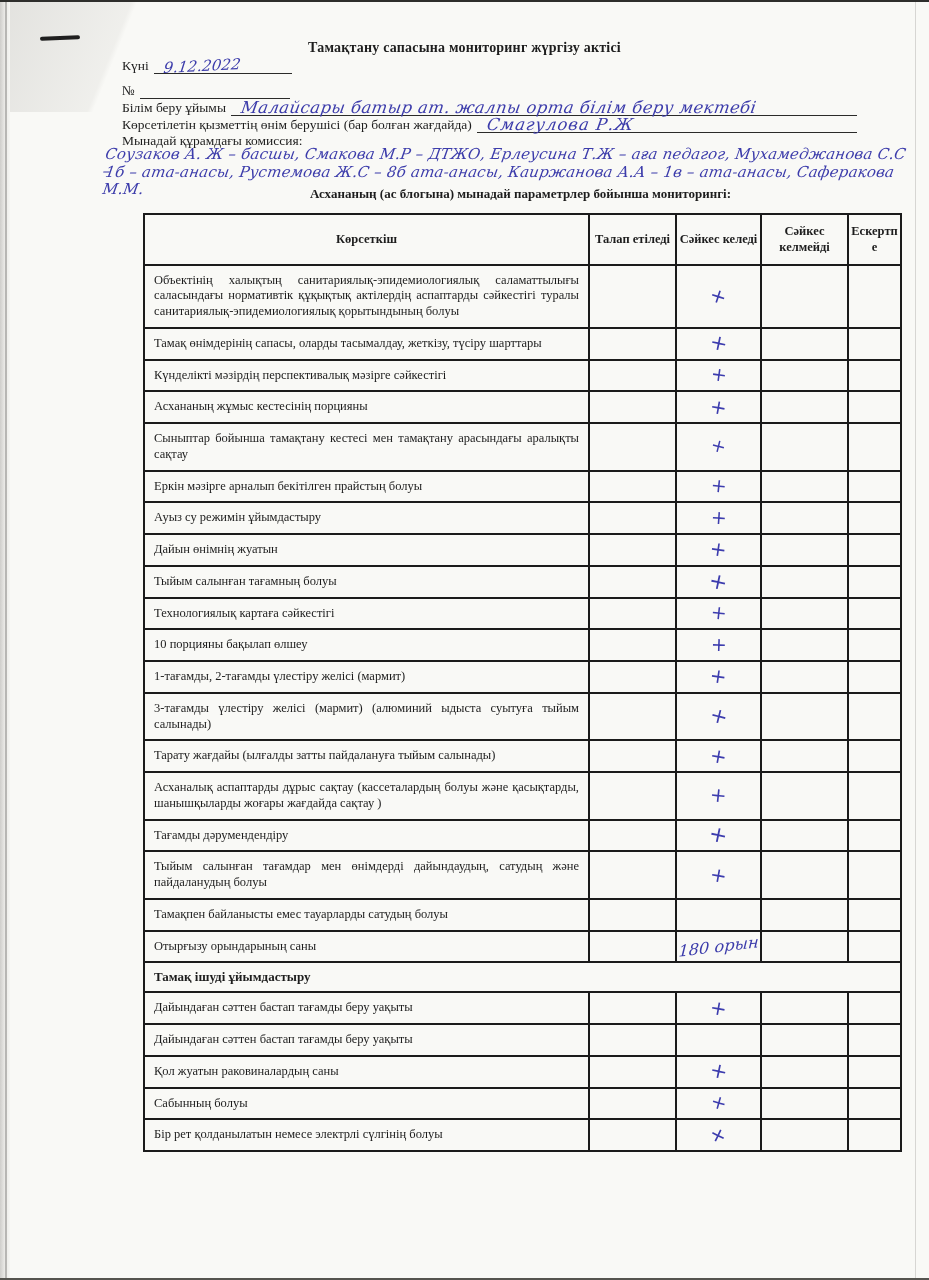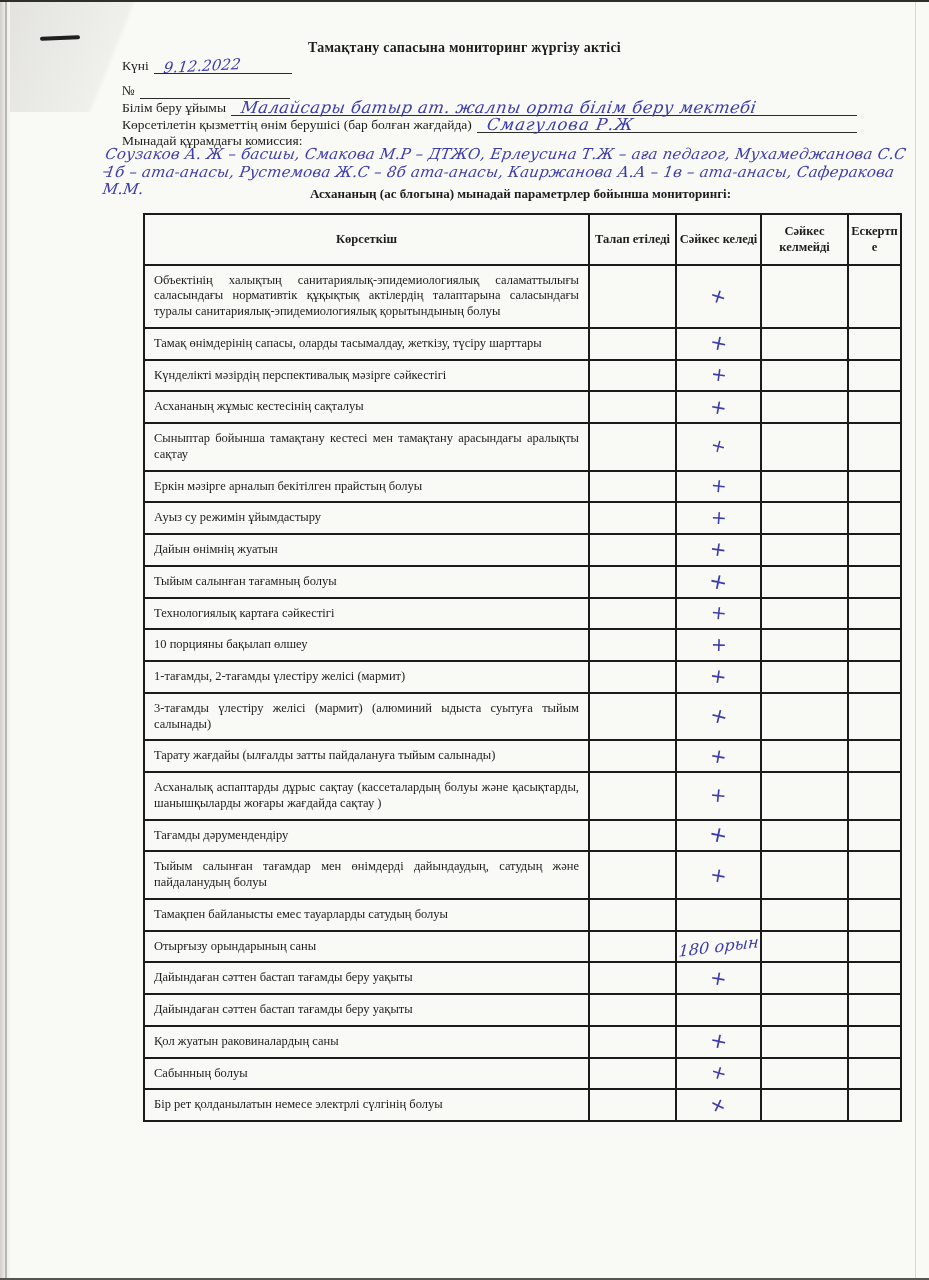--- a/index.html
+++ b/index.html
@@ -121,42 +121,42 @@
         <tr id="header-row">
           <th>Көрсеткіш</th>
           <th>Талап етіледі</th>
           <th>Сәйкес келеді</th>
           <th>Сәйкес келмейді</th>
           <th>Ескертпе</th>
         </tr>
       </thead>
     <tbody id="table-body">
         <tr>
-          <td class="ind">Объектінің халықтың санитариялық-эпидемиологиялық саламаттылығы саласындағы нормативтік құқықтық актілердің талаптарына саласындағы туралы санитариялық-эпидемиологиялық қорытындының болуы</td>
+          <td class="ind">Объектінің халықтың санитариялық-эпидемиологиялық саламаттылығы саласындағы нормативтік құқықтық актілердің аспаптарды сәйкестігі туралы санитариялық-эпидемиологиялық қорытындының болуы</td>
           <td class="cell"></td>
           <td class="cell"><span class="plus" style="font-size: 20px; transform: rotate(18deg);">+</span></td>
           <td class="cell"></td>
           <td class="cell"></td>
         </tr>
         <tr>
           <td class="ind">Тамақ өнімдерінің сапасы, оларды тасымалдау, жеткізу, түсіру шарттары</td>
           <td class="cell"></td>
           <td class="cell"><span class="plus" style="font-size: 21px; transform: rotate(12deg);">+</span></td>
           <td class="cell"></td>
           <td class="cell"></td>
         </tr>
         <tr>
           <td class="ind">Күнделікті мәзірдің перспективалық мәзірге сәйкестігі</td>
           <td class="cell"></td>
           <td class="cell"><span class="plus" style="font-size: 19px; transform: rotate(8deg);">+</span></td>
           <td class="cell"></td>
           <td class="cell"></td>
         </tr>
         <tr>
-          <td class="ind">Асхананың жұмыс кестесінің сақталуы</td>
+          <td class="ind">Асхананың жұмыс кестесінің порцияны</td>
           <td class="cell"></td>
           <td class="cell"><span class="plus" style="font-size: 20px; transform: rotate(10deg);">+</span></td>
           <td class="cell"></td>
           <td class="cell"></td>
         </tr>
         <tr>
           <td class="ind">Сыныптар бойынша тамақтану кестесі мен тамақтану арасындағы аралықты сақтау</td>
           <td class="cell"></td>
           <td class="cell"><span class="plus" style="font-size: 18px; transform: rotate(14deg);">+</span></td>
           <td class="cell"></td>
@@ -252,20 +252,23 @@
           <td class="cell"></td>
           <td class="cell"></td>
           <td class="cell"></td>
         </tr>
         <tr>
           <td class="ind">Отырғызу орындарының саны</td>
           <td class="cell"></td>
           <td class="cell"><span class="hw-note">180 орын</span></td>
           <td class="cell"></td>
           <td class="cell"></td>
+        </tr>
+        <tr>
+          <td colspan="5" class="section">Тамақ ішуді ұйымдастыру</td>
         </tr>
         <tr>
           <td class="ind">Дайындаған сәттен бастап тағамды беру уақыты</td>
           <td class="cell"></td>
           <td class="cell"><span class="plus" style="font-size: 20px; transform: rotate(10deg);">+</span></td>
           <td class="cell"></td>
           <td class="cell"></td>
         </tr>
         <tr>
           <td class="ind">Дайындаған сәттен бастап тағамды беру уақыты</td>

